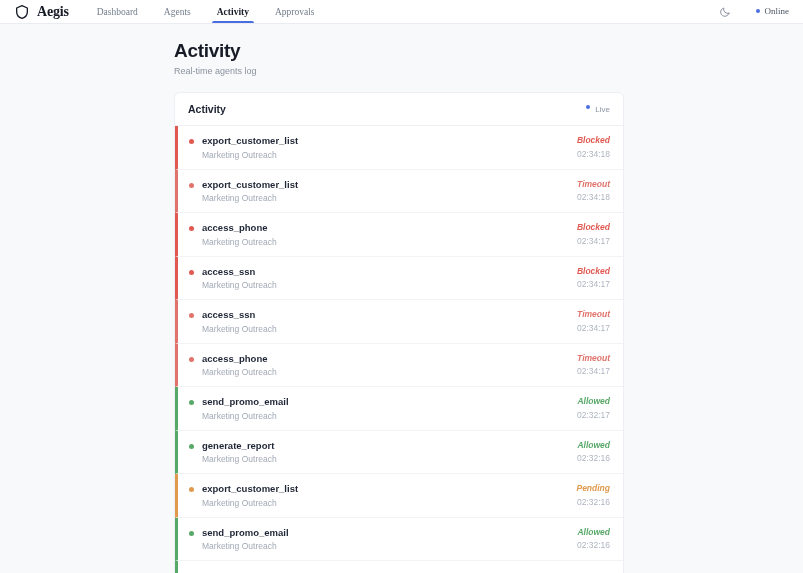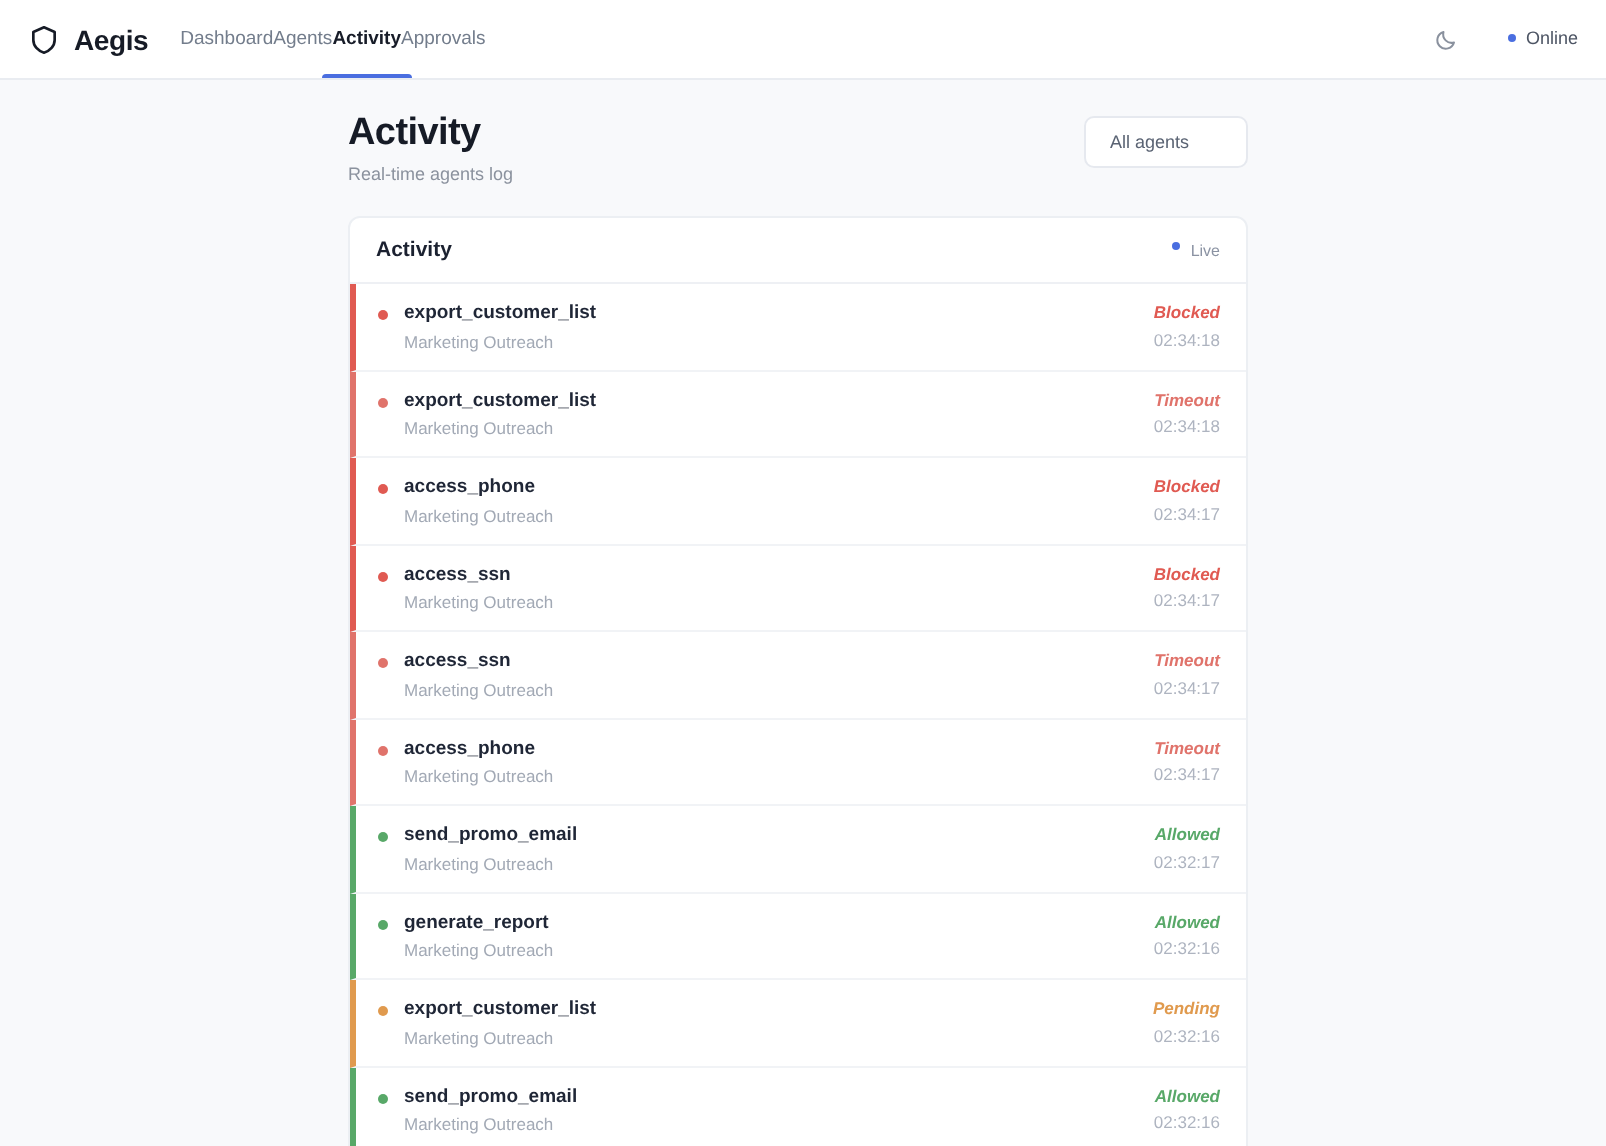--- a/index.html
+++ b/index.html
@@ -6,35 +6,36 @@
   html, body { width:803px; height:573px; }
   body {
     background:#f8f9fb;
     font-family:"Liberation Sans", sans-serif;
     color:#1f2430;
     overflow:hidden;
   }
 
   
   .topbar {
-    height:40px;
+    height:24px;
     background:#ffffff;
     border-bottom:1px solid #e9ecf1;
     display:flex;
     align-items:center;
     padding:0 14px;
     position:relative;
+    font-family:Liberation Serif, serif;
   }
   .brand { display:flex; align-items:center; gap:7px; }
   .brand-icon { width:16px; height:16px; display:block; }
   .brand-name {
     font-size:14px; font-weight:bold; letter-spacing:-0.2px; color:#161b26;
   }
 
-  .nav { display:flex; align-items:center; margin-left:16px; height:100%;justify-content:flex-end; }
+  .nav { display:flex; align-items:center; gap:26px; margin-left:28px; height:100%;justify-content:flex-end; }
   .nav-item {
     font-size:9.5px;
     color:#737d8c;
     height:100%;
     display:flex;
     align-items:center;
     position:relative;
     cursor:pointer;
     white-space:nowrap;
   }
@@ -163,21 +164,20 @@
 </div>
 
 <div class="page">
   <div class="container">
 
     <div class="page-head">
       <div>
         <div class="page-title">Activity</div>
         <div class="page-sub">Real-time agents log</div>
       </div>
-      <div class="select-agents">All agents</div>
     </div>
 
     <div class="card">
       <div class="card-head">
         <span class="card-title">Activity</span>
         <div class="live">
           <span class="dot-sm"></span>
           <span class="live-label">Live</span>
         </div>
       </div>

